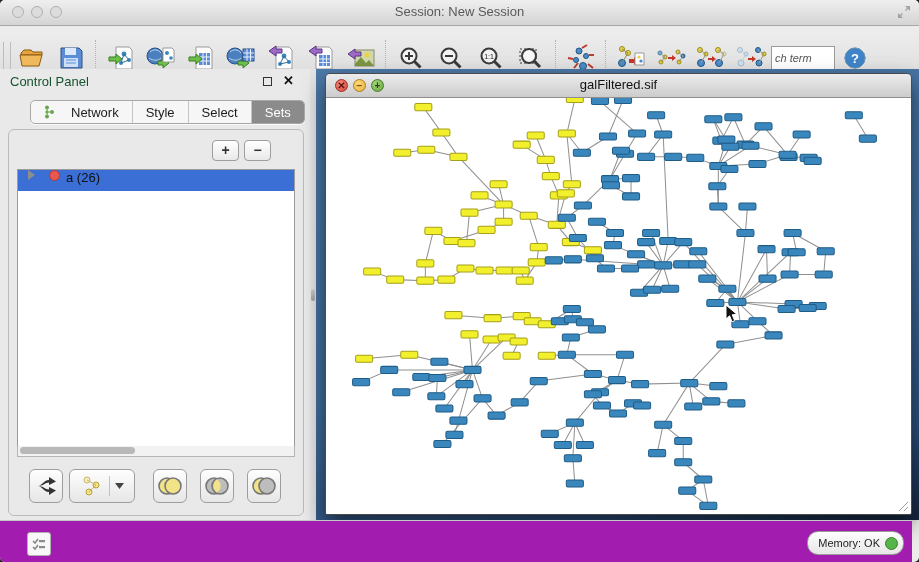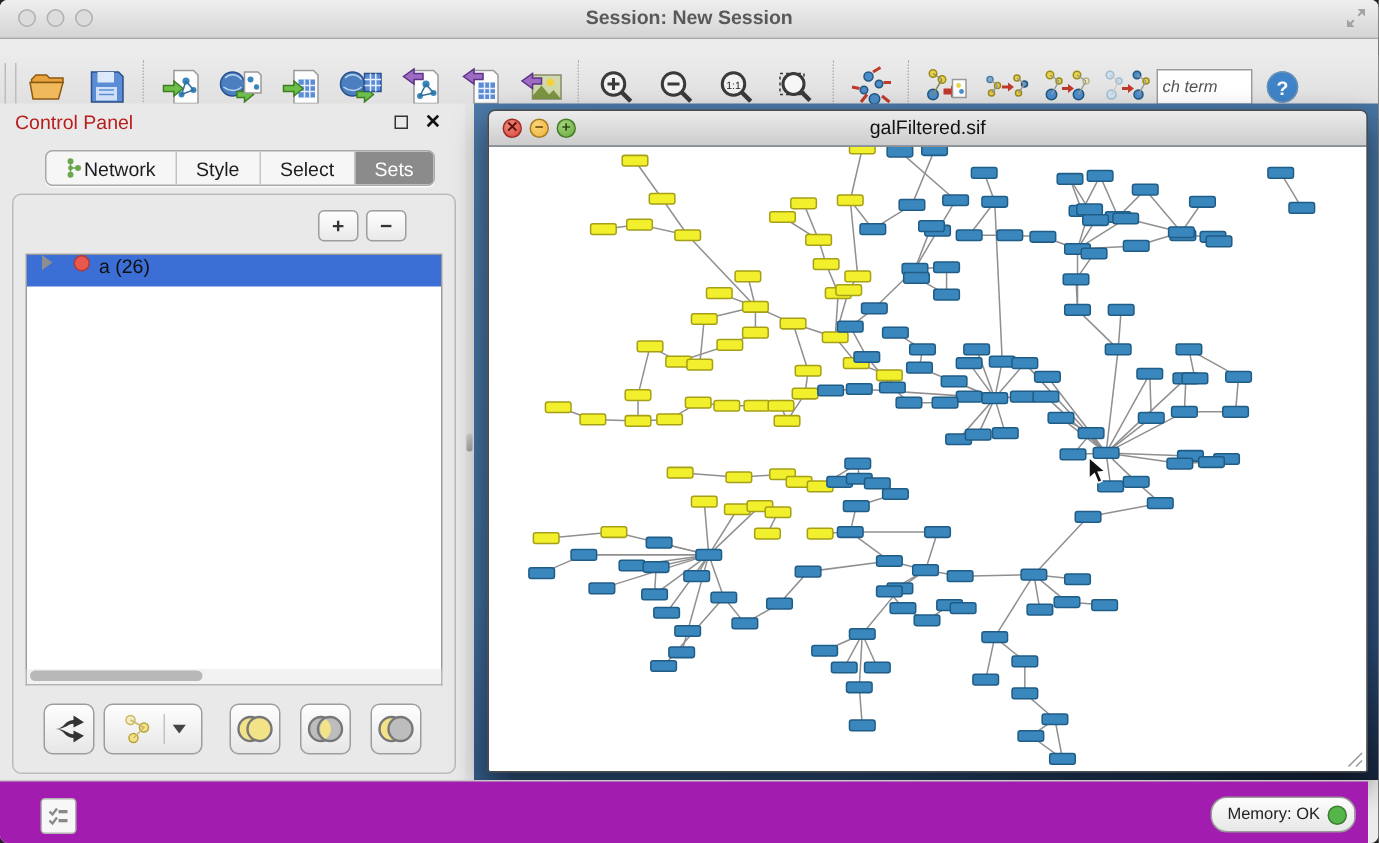--- a/index.html
+++ b/index.html
@@ -6,45 +6,45 @@
   .app{position:relative;width:919px;height:562px;overflow:hidden;
        font-family:"Liberation Sans",sans-serif;background:#ececec;
        border-radius:5px;}
   
   .titlebar{position:absolute;left:0;top:0;width:919px;height:25px;
     background:linear-gradient(#efefef,#d4d4d4);border-bottom:1px solid #a8a8a8;}
   .tl{position:absolute;top:6px;width:12px;height:12px;border-radius:50%;
     background:#dcdcdc;border:1px solid #b0b0b0;box-sizing:border-box;}
   .tl.r{left:12px}.tl.y{left:31px}.tl.g{left:50px}
   .win-title{position:absolute;left:0;right:0;top:4px;text-align:center;
-    font-size:13px;color:#595959;font-weight:bold;}
+    font-size:13px;color:#595959;}
   .fs-icon{position:absolute;right:8px;top:5px;width:14px;height:14px;opacity:.75}
   
   .toolbar{position:absolute;left:0;top:26px;width:919px;height:42px;
     background:linear-gradient(#ebebeb,#dddddd);border-bottom:1px solid #9f9f9f;
     display:flex;align-items:center;margin-top:11px;}
   .tb-grip{width:6px;height:32px;margin-left:3px;
     border-left:1px solid #bdbdbd;border-right:1px solid #bdbdbd;}
   .tbtn{width:40px;height:38px;display:flex;align-items:center;justify-content:center;flex:0 0 auto;}
   .tsep{width:1px;height:36px;border-left:1px dotted #b2b2b2;margin:0 4px;flex:0 0 auto;}
   .search-box{width:56px;height:22px;border:1px solid #9a9a9a;background:#fff;
     font-style:italic;color:#555;font-size:11px;padding:0 3px;
     font-family:"Liberation Sans",sans-serif;}
   
   .main{position:absolute;left:0;top:69px;width:919px;height:451px;}
   .control-panel{position:absolute;left:0;top:0;width:310px;height:451px;background:#e9e9e9;}
   .cp-header{position:absolute;left:0;top:0;width:310px;height:26px;}
-  .cp-title{position:absolute;left:10px;top:5px;font-size:13px;color:#b91c1c;}
+  .cp-title{position:absolute;left:10px;top:5px;font-size:13px;color:#14532d;}
   .cp-float{position:absolute;right:38px;top:8px;width:9px;height:9px;
     border:1.5px solid #333;box-sizing:border-box;}
   .cp-close{position:absolute;right:16px;top:4px;font-size:13px;font-weight:bold;color:#111;}
   .cp-tabs{position:absolute;left:30px;top:31px;height:22px;display:flex;
     border:1px solid #a8a8a8;border-radius:5px;overflow:hidden;
     background:#f6f6f6;box-shadow:0 1px 0 rgba(255,255,255,.7);}
-  .cp-tab{display:flex;align-items:center;gap:1px;padding:0 13px;font-size:13px;
+  .cp-tab{display:flex;align-items:center;gap:16px;padding:0 13px;font-size:13px;
     color:#1c1c1c;border-right:1px solid #c4c4c4;}
   .cp-tab:last-child{border-right:none;}
   .cp-tab.selected{background:#8b8b8b;color:#fff;}
   .cp-inset{position:absolute;left:8px;top:60px;width:294px;height:385px;
     border:1px solid #bbb;border-radius:6px;background:#e9e9e9;}
   .pm-btn{position:absolute;top:10px;width:25px;height:19px;
     background:linear-gradient(#fff,#e9e9e9);border:1px solid #9e9e9e;border-radius:4px;
     font-size:14px;font-weight:bold;color:#333;text-align:center;line-height:18px;}
   .pm-add{right:64px}.pm-del{right:32px}
   .set-list{position:absolute;left:8px;top:39px;width:276px;height:278px;

